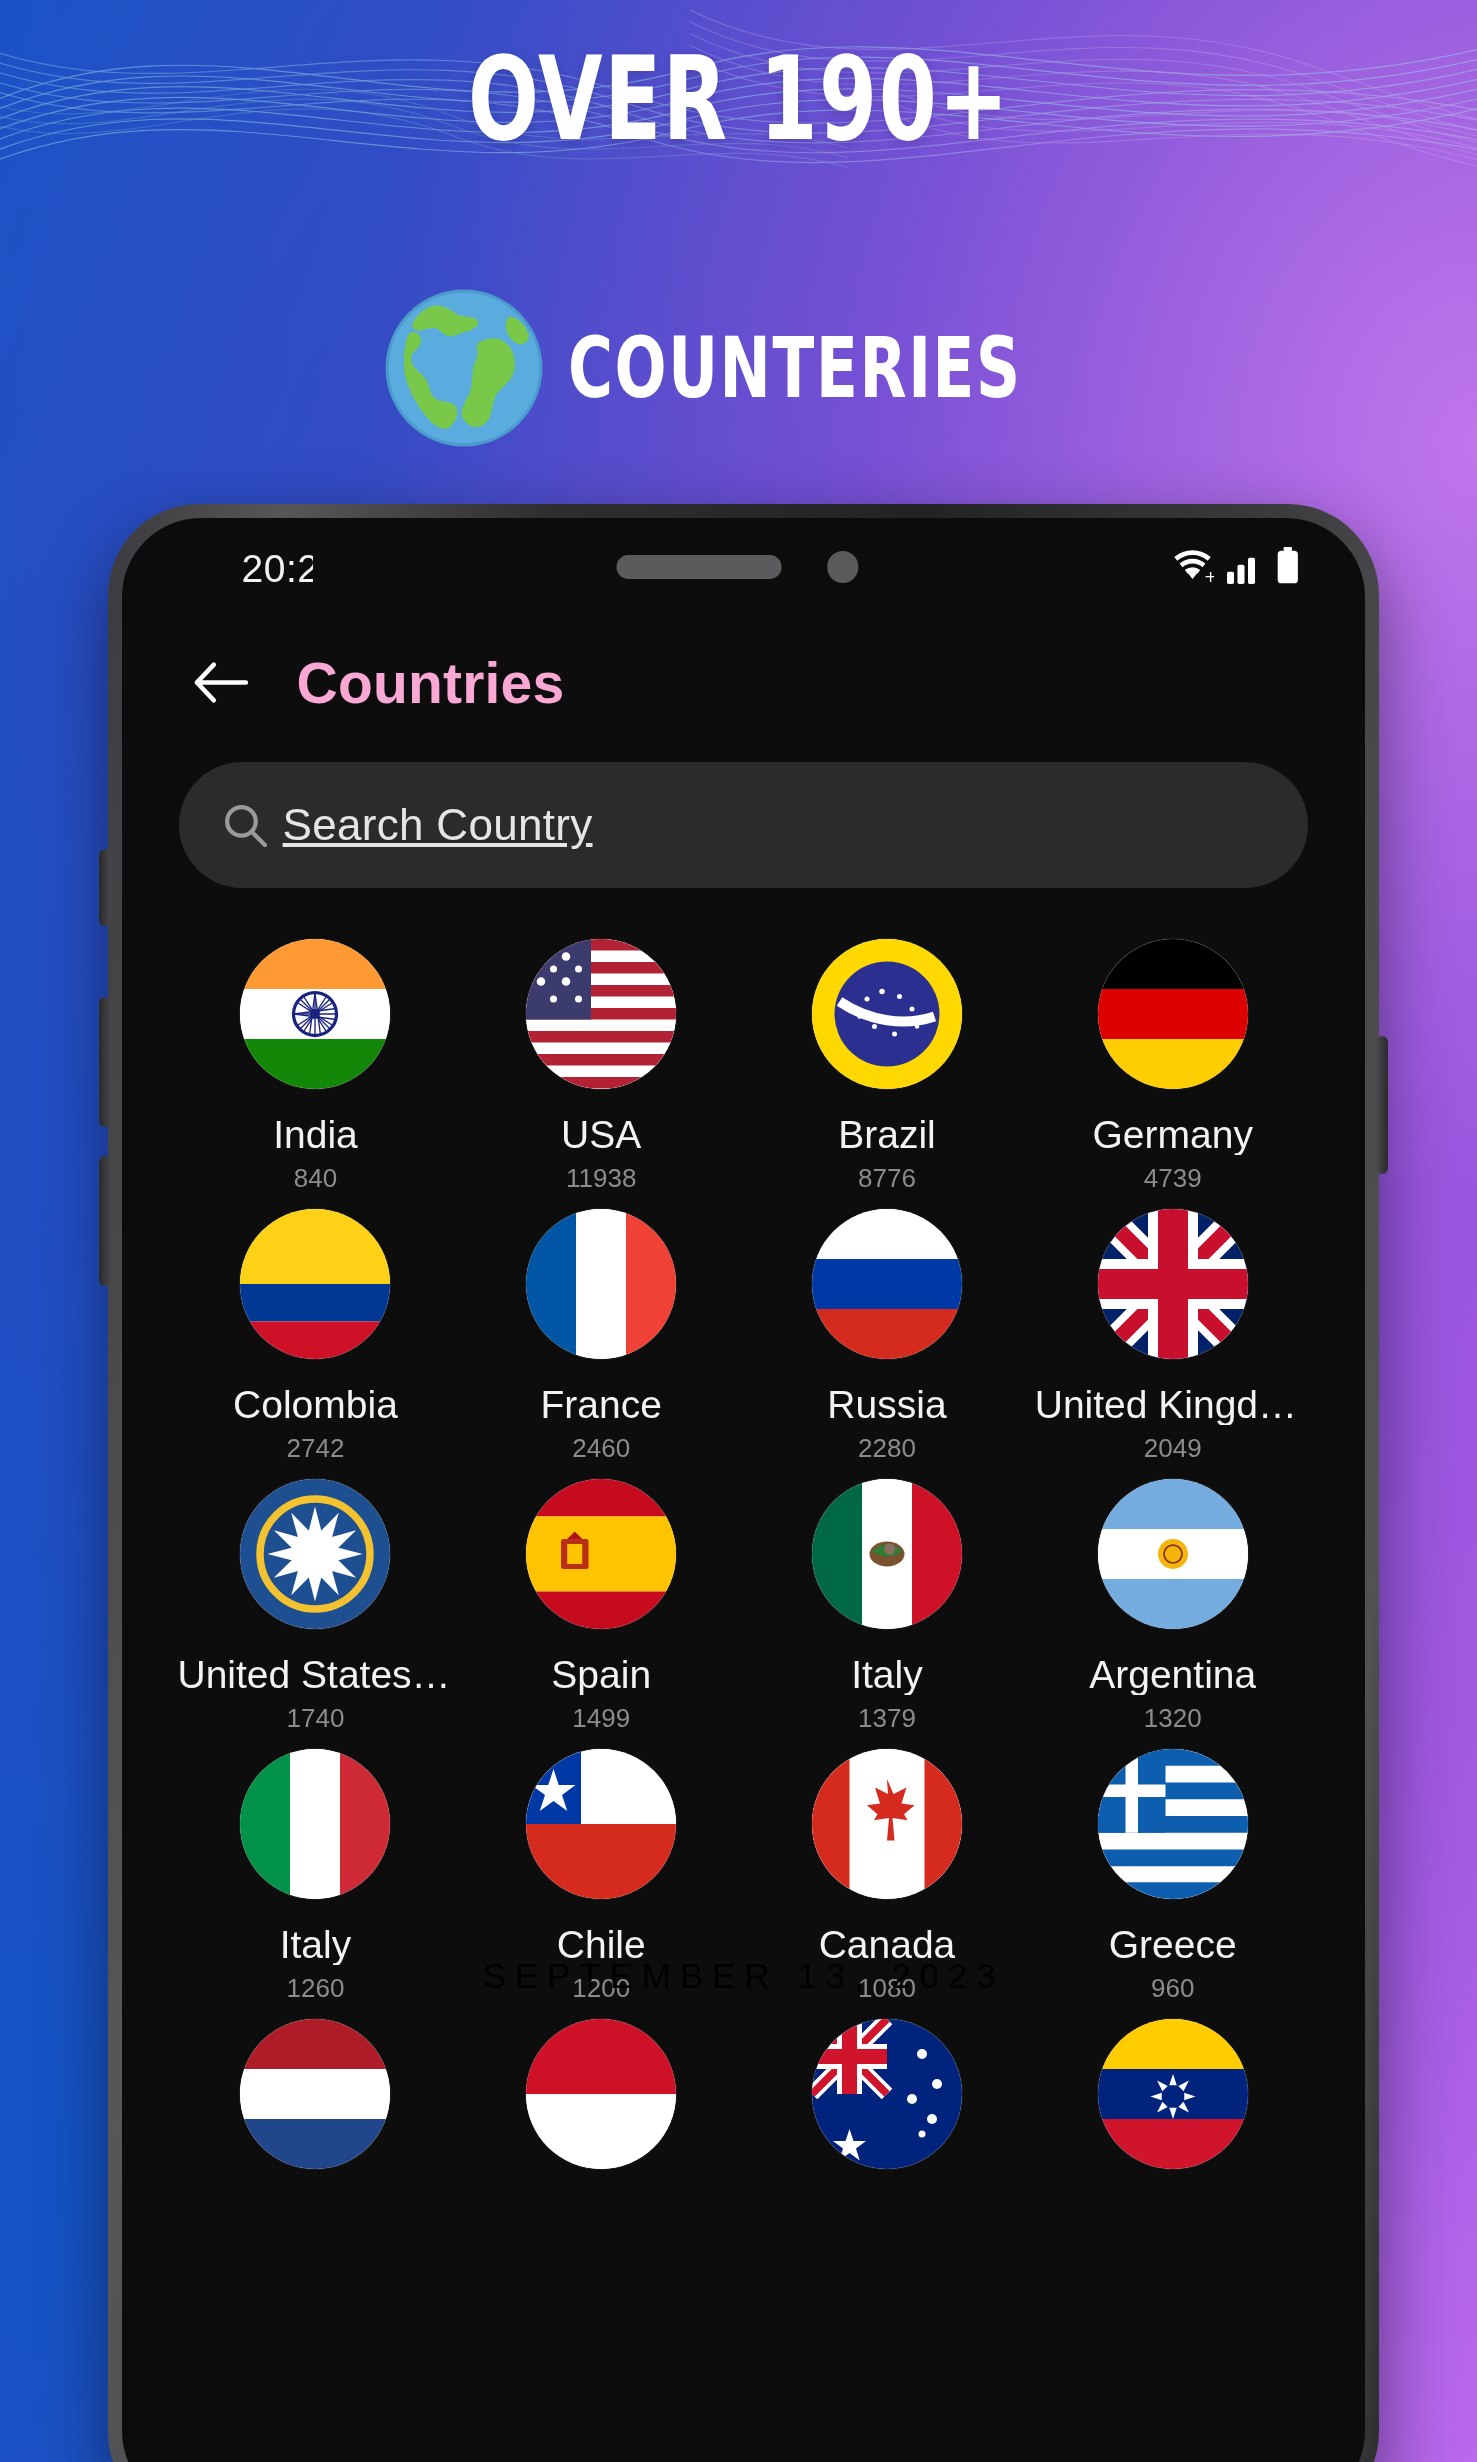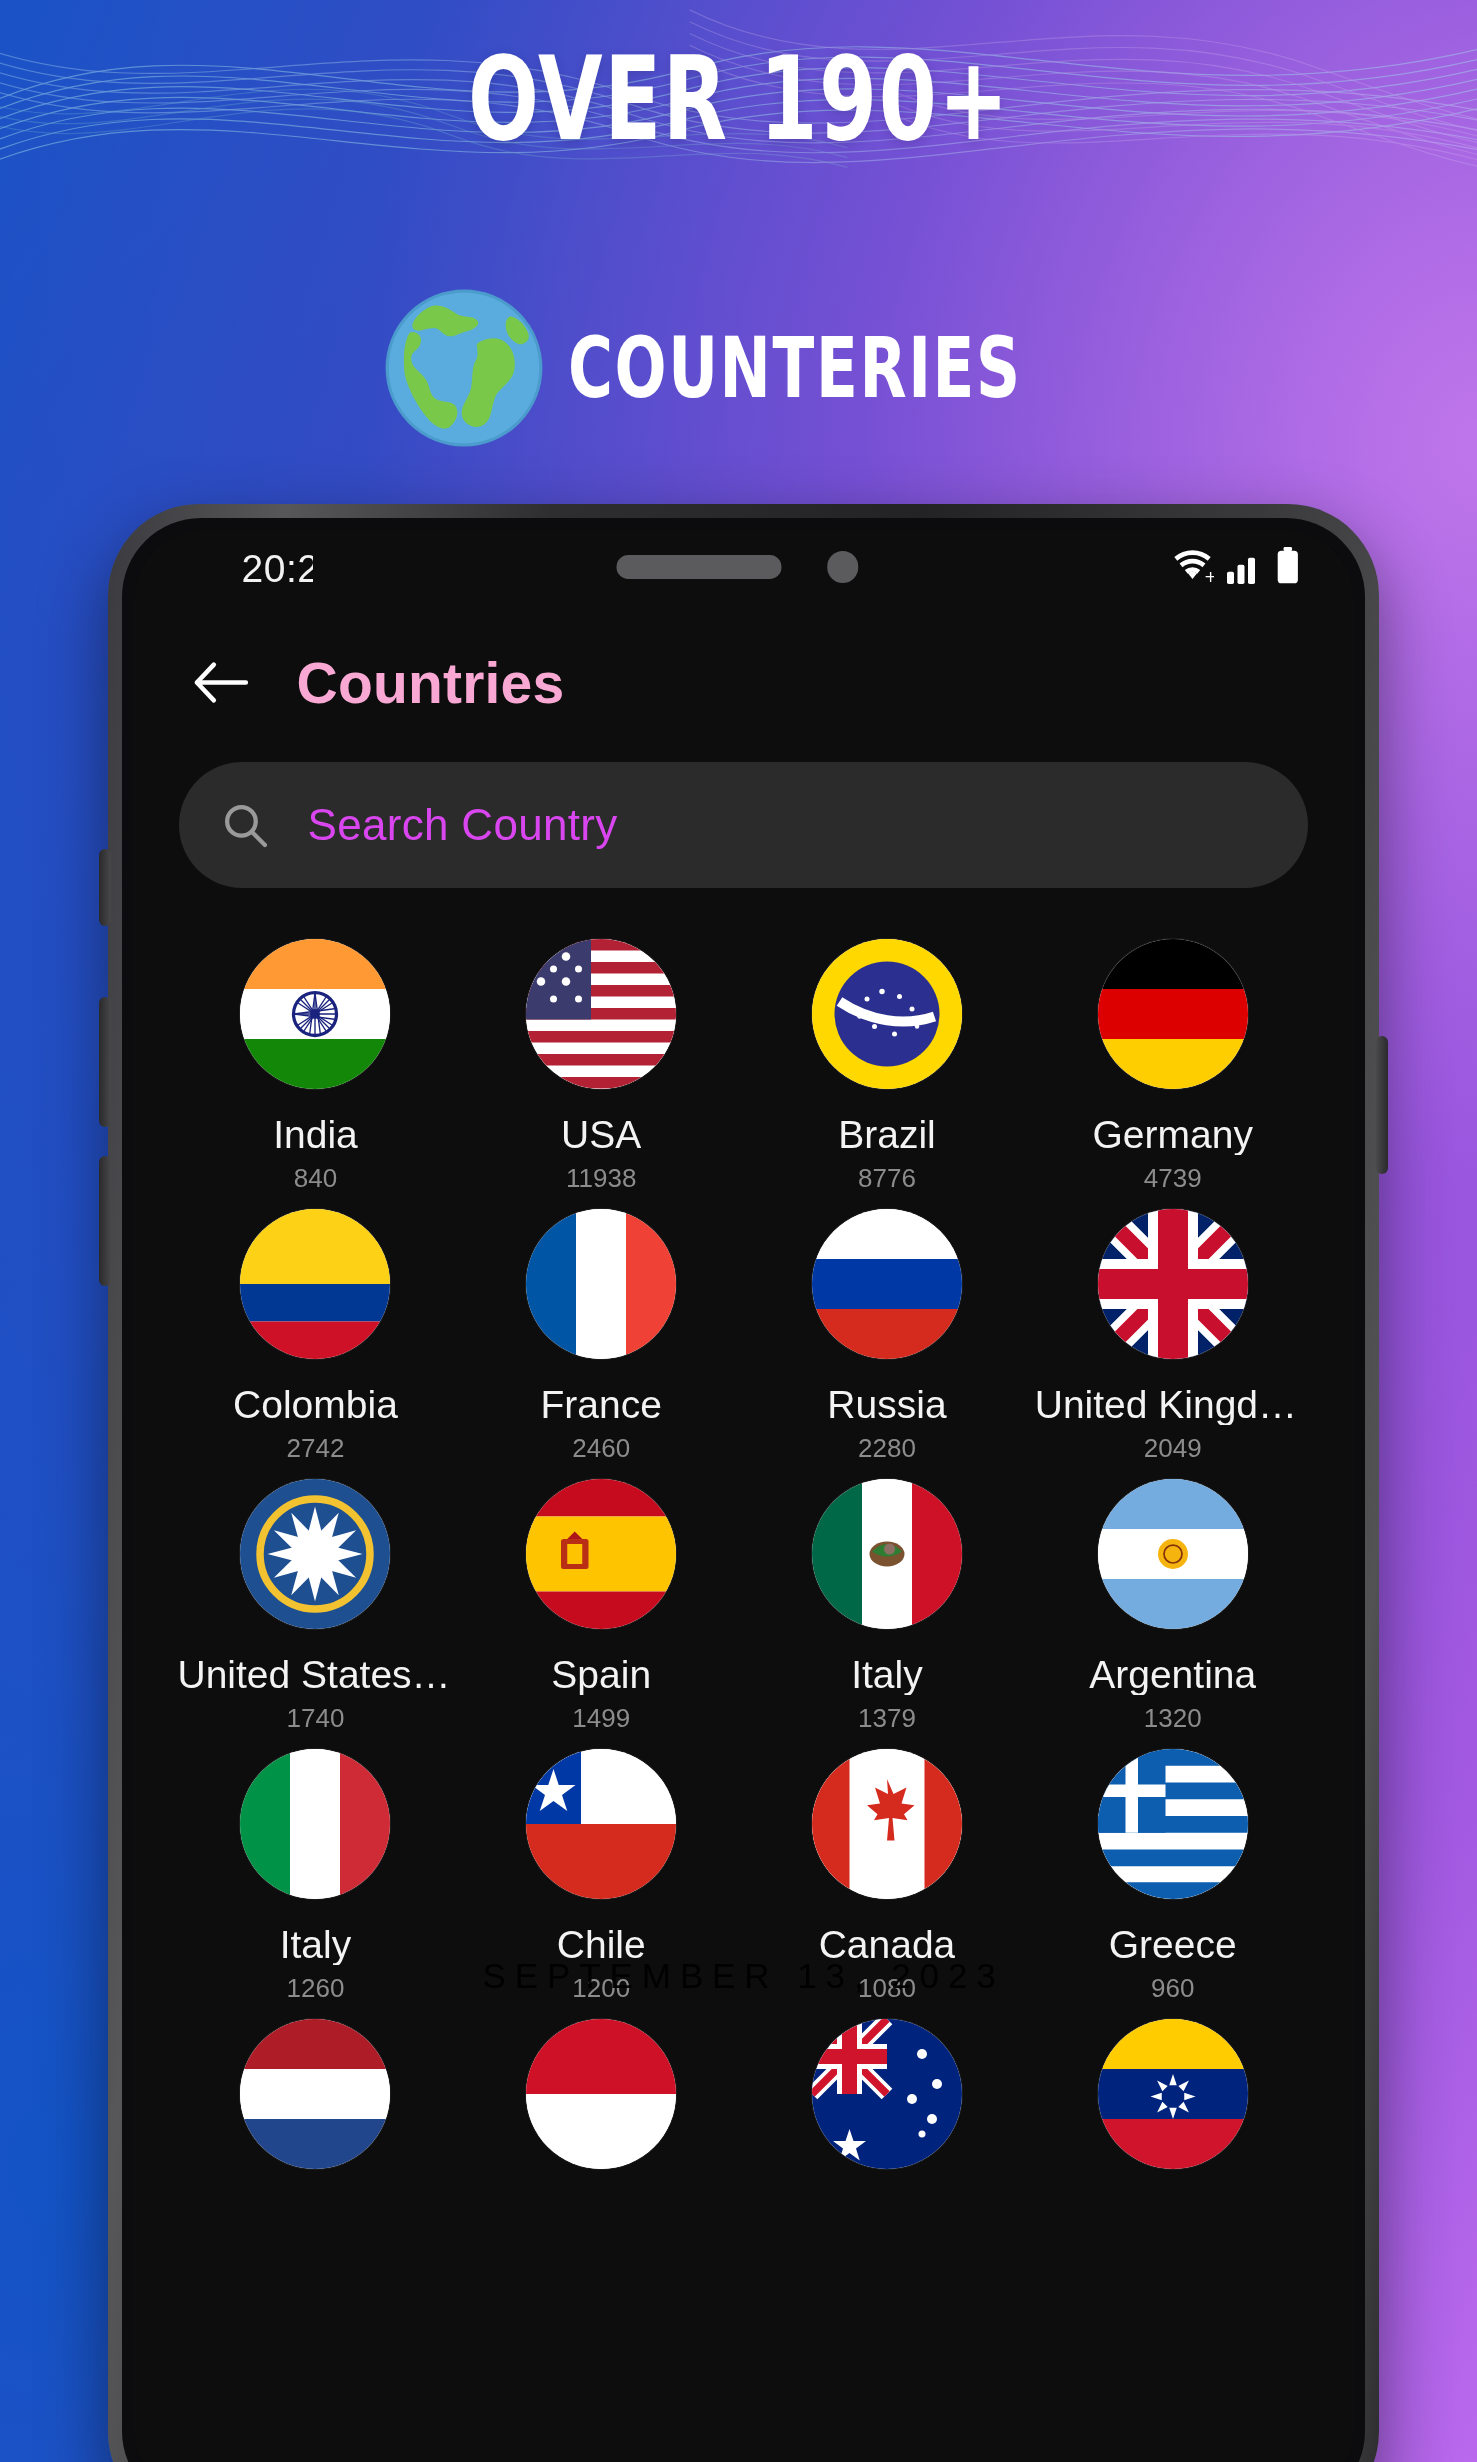--- a/index.html
+++ b/index.html
@@ -126,21 +126,21 @@
   }
 
   
   .search-wrap {
     position:absolute; left:45px; top:232px; width:1129px; height:126px;
     background:#2b2b2b; border-radius:63px;
     display:flex; align-items:center;
   }
   .search-icon { margin-left:41px; flex:0 0 auto; }
   .search-ph {
-    margin-left:39px; color:#d946ef; font-size:44px; font-weight:400; letter-spacing:0.3px;
+    margin-left:14px; color:#e5e5e5; font-size:44px; font-weight:400; letter-spacing:0.3px;text-decoration:underline;
   }
 
   
   .grid {
     position:absolute; left:39px; top:394px; width:1143px;
     display:grid; grid-template-columns:repeat(4,1fr);
     row-gap:0; column-gap:0;
   }
   .cell {
     display:flex; flex-direction:column; align-items:center;

